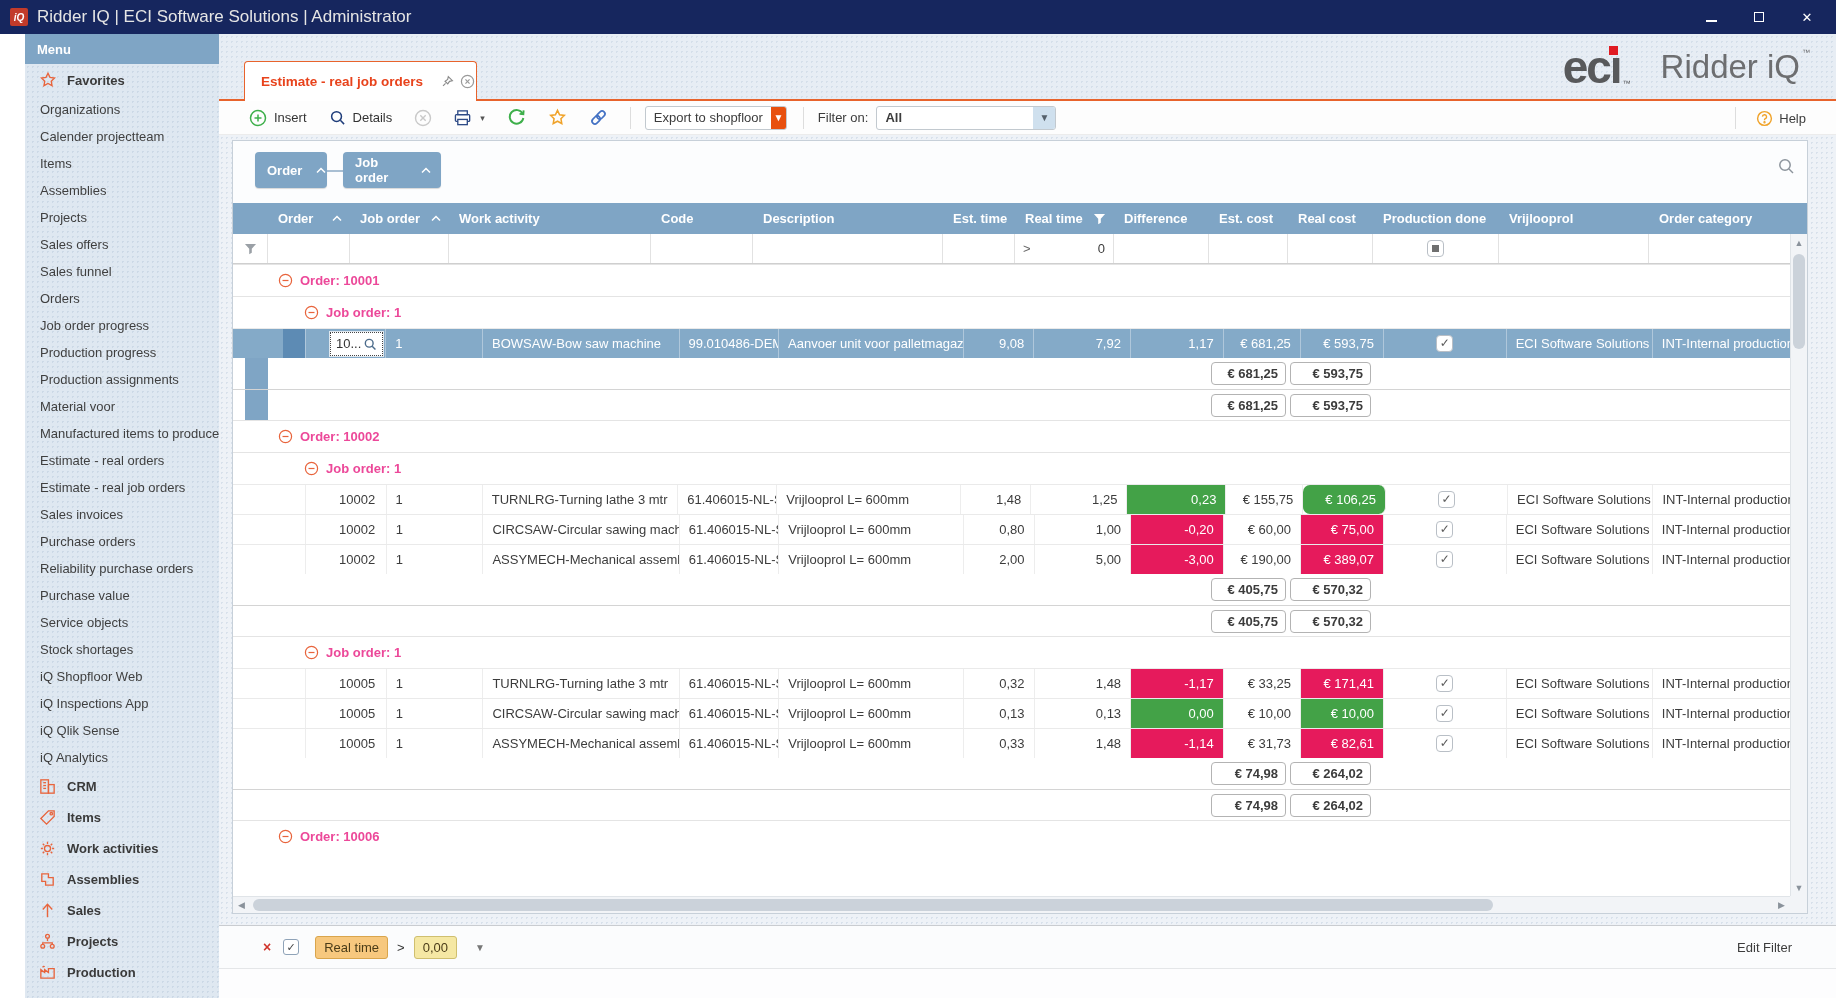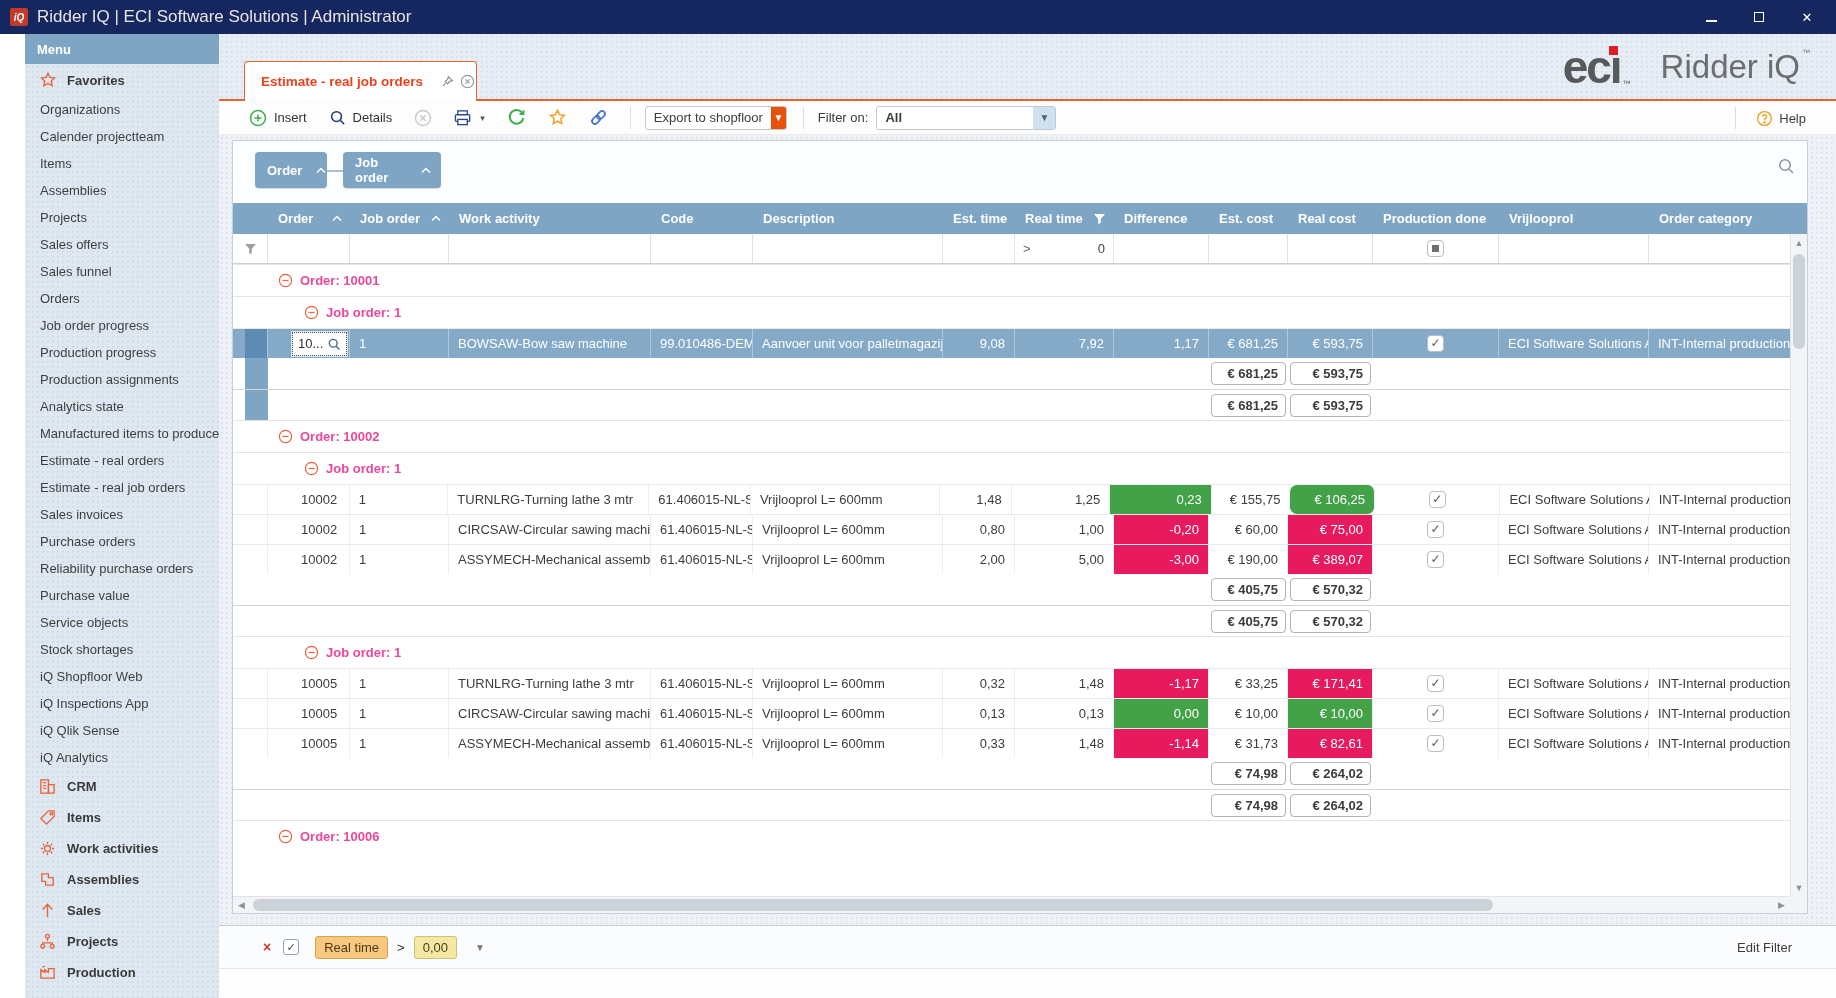--- a/index.html
+++ b/index.html
@@ -70,21 +70,21 @@
   .g-header { display:flex; height:31px; background:#7fa5c5; color:#fff; font-weight:bold; }
   .g-header .hcell { display:flex; align-items:center; padding:0 8px 0 10px; overflow:hidden; white-space:nowrap; }
   .g-header .hcell .sort { margin-left:auto; }
   .g-header .hcell .funnel { margin-left:auto; }
 
   .g-filterrow { display:flex; height:30px; background:#fff; border-bottom:1px solid #cfcfcf; }
   .g-filterrow .fcell { border-right:1px solid #e2e2e2; height:100%; display:flex; align-items:center; padding:0 8px; }
   .g-filterrow .fcell.num { justify-content:flex-end; }
 
   .gbody { position:relative; background:#fff; }
-  .grow { display:flex; position:relative; border-top:1px solid #eaeaea; background:#fff; }
+  .grow { display:flex; position:relative; border-top:1px solid #eaeaea; background:#fff;padding-left:38px; }
   .grow .cell { height:100%; display:flex; align-items:center; padding:0 9px; overflow:hidden; white-space:nowrap; border-right:1px solid #ededed; }
   .grow .cell.num { justify-content:flex-end; }
   .grow .cell.ctr { justify-content:center; }
   .grow .cell.nob { border-right:none; }
   .grow.h30 { height:30px; }
   .grow.sel { background:#84aac8; color:#fff; }
   .grow.sel .cell { border-right-color:rgba(255,255,255,.35); }
   .cell.c-good { background:#43a247; color:#fff; }
   .cell.c-bad { background:#e61a5c; color:#fff; }
   .grouprow { display:flex; align-items:center; font-weight:bold; color:#ec4899; background:#fff; border-top:1px solid #e4e4e4; }
@@ -170,21 +170,21 @@
         <div class="side-item">Calender projectteam</div>
         <div class="side-item">Items</div>
         <div class="side-item">Assemblies</div>
         <div class="side-item">Projects</div>
         <div class="side-item">Sales offers</div>
         <div class="side-item">Sales funnel</div>
         <div class="side-item">Orders</div>
         <div class="side-item">Job order progress</div>
         <div class="side-item">Production progress</div>
         <div class="side-item">Production assignments</div>
-        <div class="side-item">Analytics state</div>
+        <div class="side-item">Material voor</div>
         <div class="side-item">Manufactured items to produce</div>
         <div class="side-item">Estimate - real orders</div>
         <div class="side-item">Estimate - real job orders</div>
         <div class="side-item">Sales invoices</div>
         <div class="side-item">Purchase orders</div>
         <div class="side-item">Reliability purchase orders</div>
         <div class="side-item">Purchase value</div>
         <div class="side-item">Service objects</div>
         <div class="side-item">Stock shortages</div>
         <div class="side-item">iQ Shopfloor Web</div>

